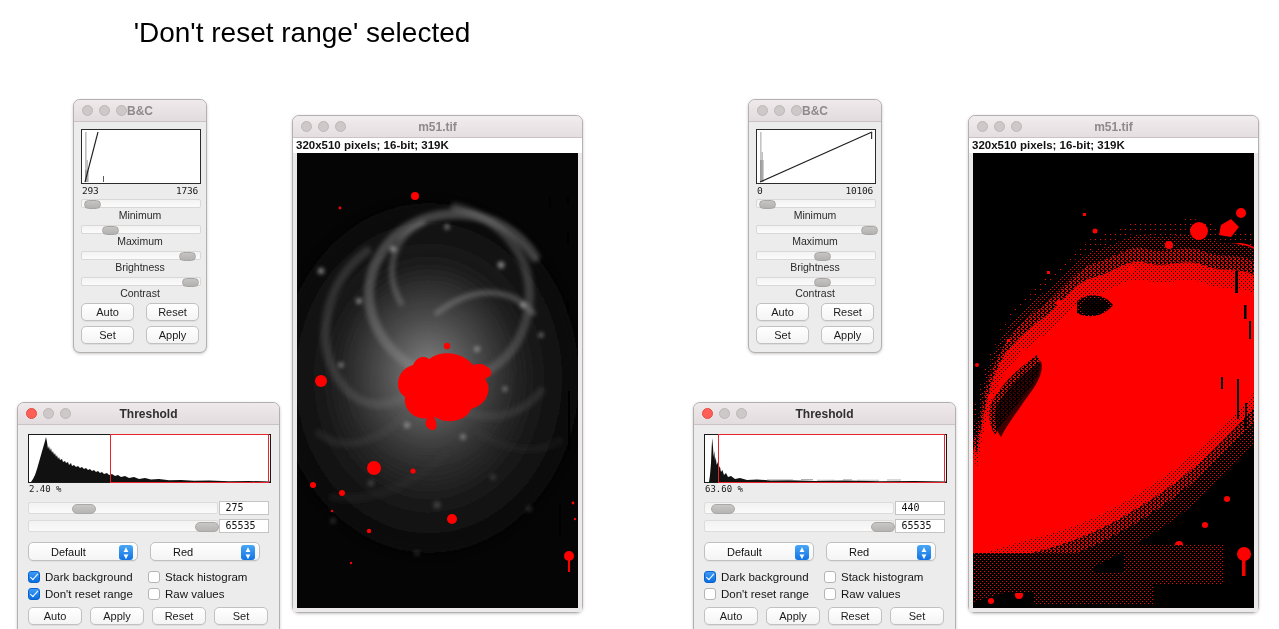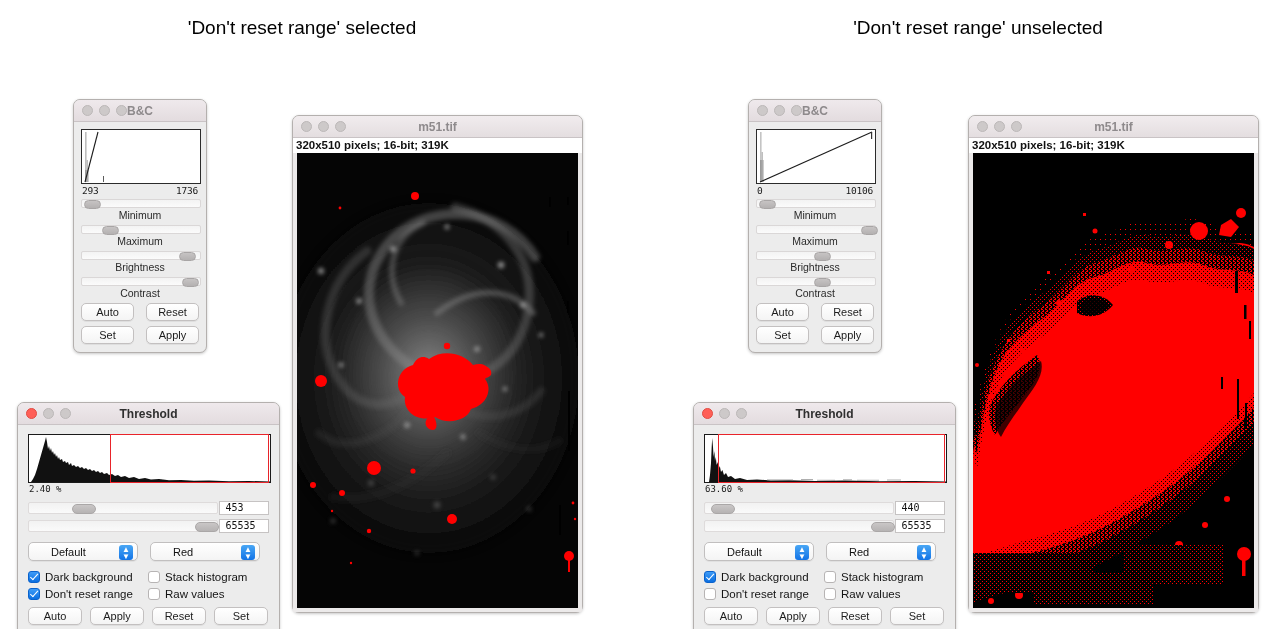--- a/index.html
+++ b/index.html
@@ -8,21 +8,21 @@
     width: 1279px; height: 629px;
     background: #ffffff;
     font-family: "Liberation Sans", sans-serif;
     overflow: hidden;
   }
   .page { position: relative; width: 1279px; height: 629px; }
 
   
   .panel-title {
     position: absolute;
-    font-size: 19px;
+    font-size: 28px;
     color: #000;
     text-align: center;
     white-space: nowrap;
   }
   #title-left  { left: 0;   top: 17px; width: 604px; }
   #title-right { left: 676px; top: 17px; width: 604px; }
 
   
   .win {
     position: absolute;
@@ -209,21 +209,20 @@
   }
   .img-canvas { display: block; background: #000; }
   .img-pad { padding: 0 4px 4px 4px; background:#eceaea; }
 </style>
 </head>
 <body>
 
 <div class="page">
 
   <div class="panel-title" id="title-left">'Don't reset range' selected</div>
-  <div class="panel-title" id="title-right">'Don't reset range' unselected</div>
 
   <div class="win bc" style="left:73px; top:55px;">
     <div class="titlebar">
       <div class="tl-dots">
         <span class="dot inact"></span>
         <span class="dot inact"></span>
         <span class="dot inact"></span>
       </div>
       <div class="win-title gray">B&amp;C</div>
     </div>
@@ -299,21 +298,21 @@
           </svg>
         </div>
         <div class="thr-selbox" style="left:34%; right:0;"></div>
       </div>
       <div class="thr-pct">2.40 %</div>
 
       <div class="thr-slider-row">
         <div class="thr-slider">
           <div class="thr-knob" style="left:23%"></div>
         </div>
-        <div class="thr-val">453</div>
+        <div class="thr-val">275</div>
       </div>
       <div class="thr-slider-row">
         <div class="thr-slider">
           <div class="thr-knob" style="left:88%"></div>
         </div>
         <div class="thr-val">65535</div>
       </div>
 
       <div class="thr-selects">
         <div class="sel">

